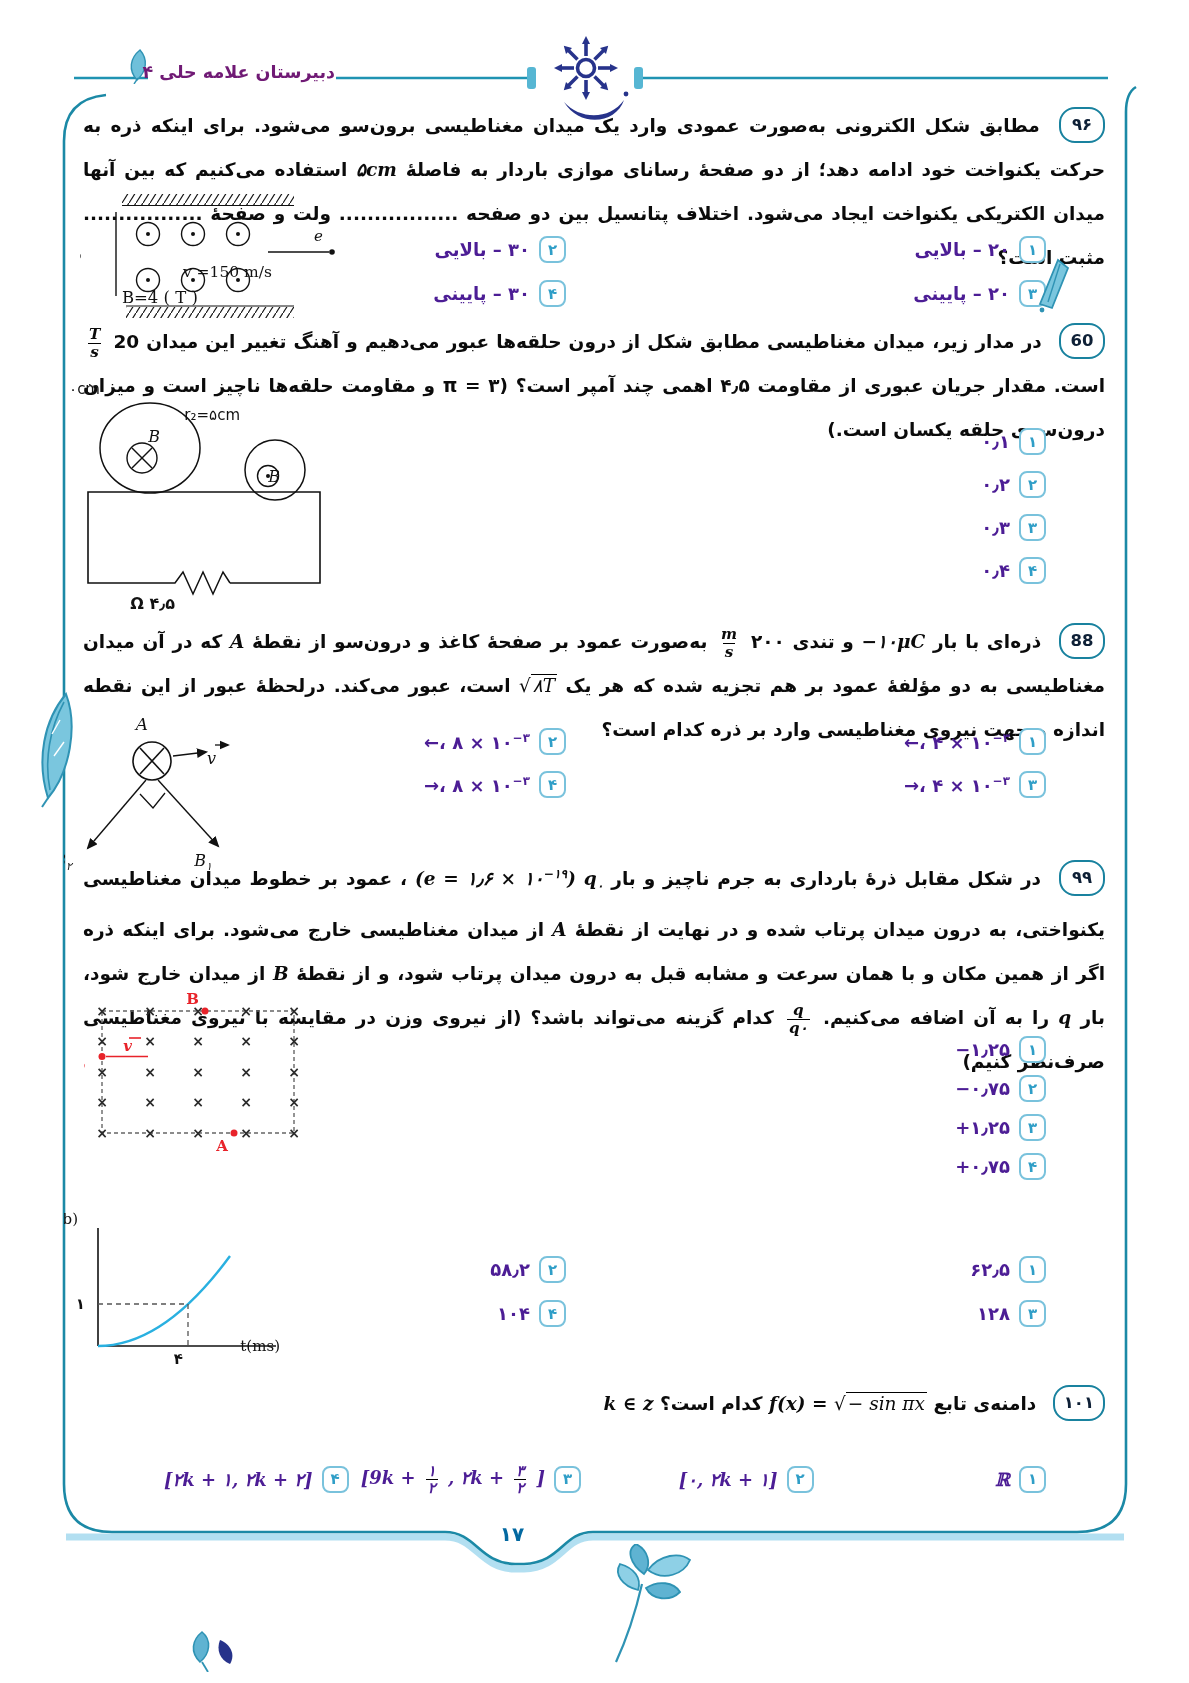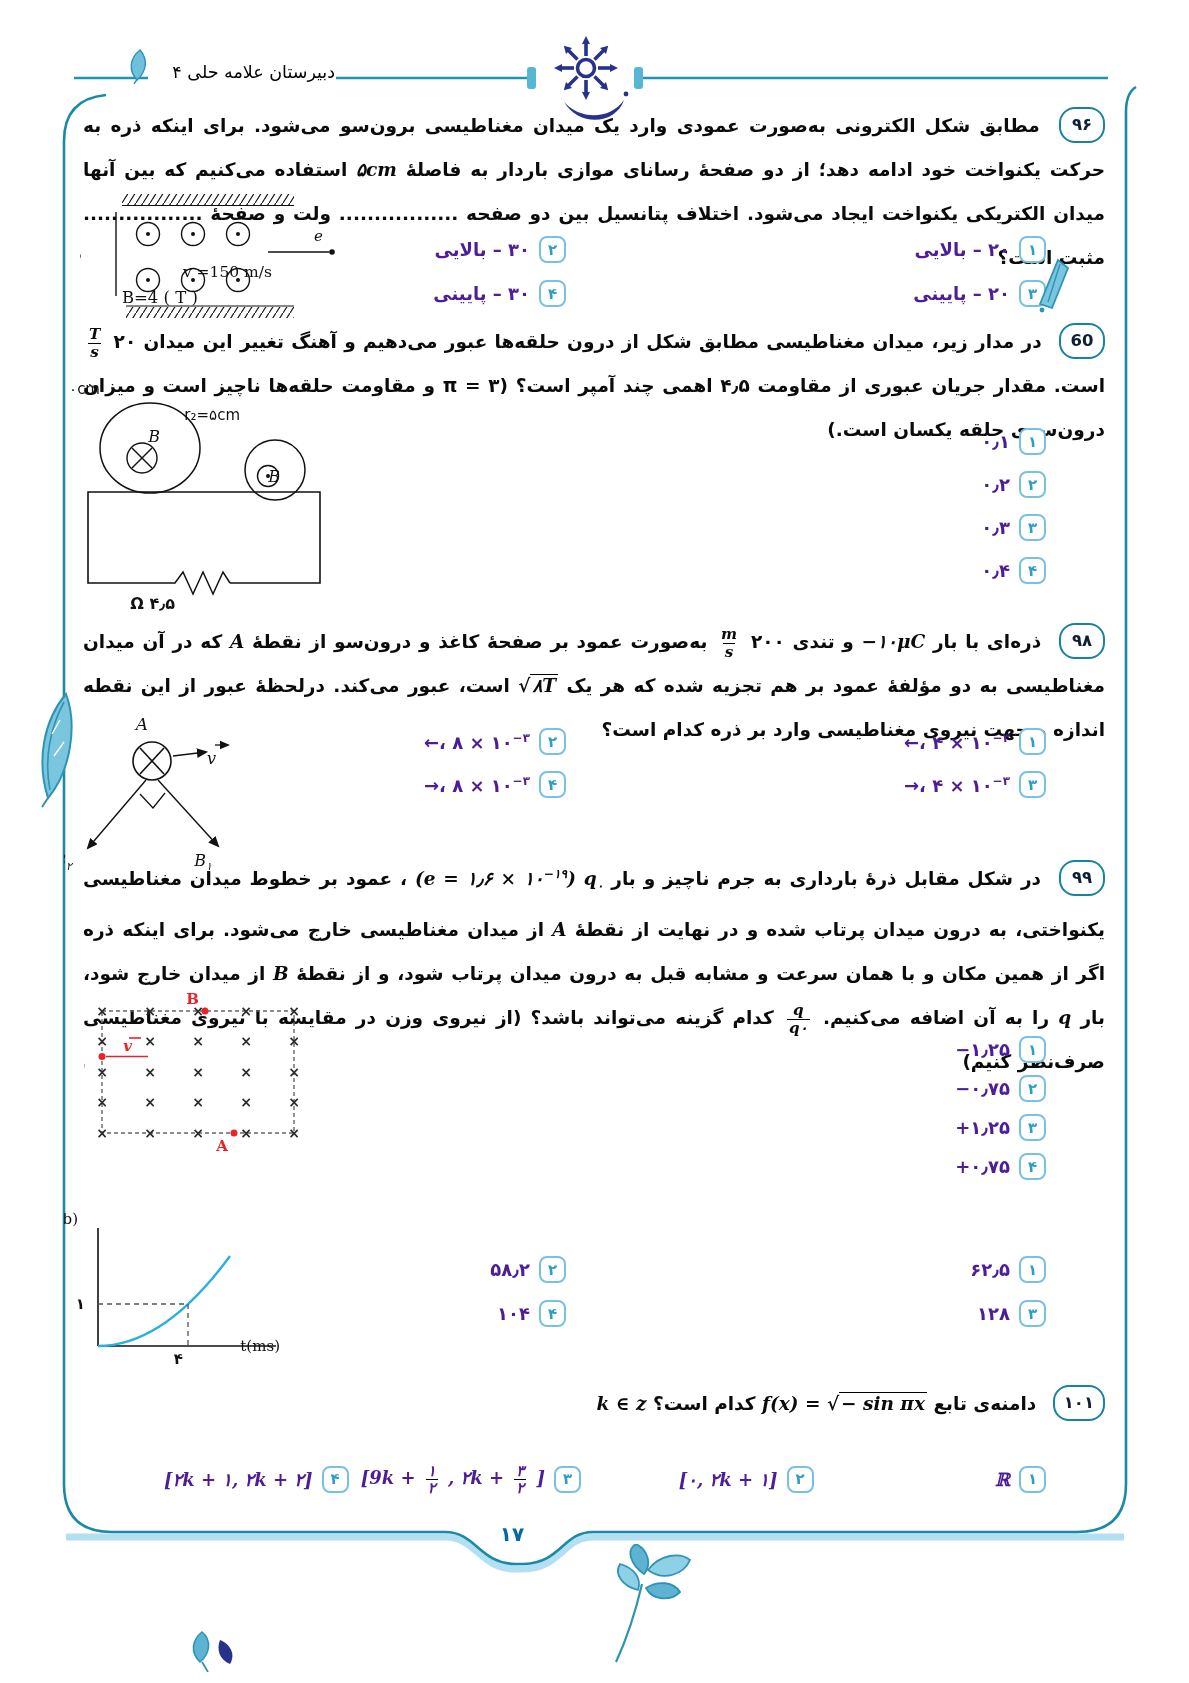--- a/index.html
+++ b/index.html
@@ -16,38 +16,38 @@
         font-size:16.5px;font-weight:700;vertical-align:middle;margin-left:10px;background:#fff;
         position:relative;top:-2px}
   .ltr{direction:ltr;unicode-bidi:isolate}
   .math{font-family:"DejaVu Serif",serif;font-style:italic;direction:ltr;unicode-bidi:isolate;font-weight:600}
   .frac{display:inline-flex;flex-direction:column;align-items:center;vertical-align:middle;
         line-height:1.08;font-size:0.82em;direction:ltr;unicode-bidi:isolate;
         font-family:"DejaVu Serif",serif;font-style:italic;margin:0 4px;font-weight:600}
   .frac .den{border-top:1.4px solid #000;padding:0 2px}
   .frac .num{padding:0 2px}
   .sqrt{direction:ltr;unicode-bidi:isolate;font-family:"DejaVu Serif",serif;font-style:italic;
-        white-space:nowrap;font-weight:700}
+        white-space:nowrap;font-weight:400}
   .sqrt .rad{font-style:normal}
   .sqrt .body{border-top:1.5px solid #000;padding:0 2px}
   sup{font-size:0.66em}
   .sub{font-size:0.66em;vertical-align:-5px}
 
   
   .opt{display:flex;align-items:center;gap:9px}
   .obadge{flex:none;display:flex;align-items:center;justify-content:center;width:27px;height:27px;
           border:2.2px solid #79c2dc;border-radius:8px;color:#2f9ec7;font-weight:700;font-size:15px;
           background:#fff}
   .olabel{font-size:18px;font-weight:700;color:#4c1d95;white-space:nowrap}
   .grid2{position:absolute;right:143px;width:960px;display:grid;grid-template-columns:1fr 1fr;row-gap:17px}
   .grid4{position:absolute;right:143px;width:930px;display:grid;grid-template-columns:1fr 1fr 1fr 1fr;align-items:center}
   .optcol{position:absolute;right:143px;display:flex;flex-direction:column}
 
   
-  .school-name{position:absolute;right:854px;top:62px;font-size:17.5px;font-weight:400;color:#000000;white-space:nowrap}
+  .school-name{position:absolute;right:854px;top:62px;font-size:17.5px;font-weight:700;color:#701a75;white-space:nowrap}
   .page-number{position:absolute;left:486px;top:1522px;width:52px;text-align:center;
                font-size:20px;font-weight:700;color:#0369a1}
 
   
   svg text{font-family:"DejaVu Serif",serif;fill:#111}
   svg .sanstext{font-family:"DejaVu Sans",sans-serif}
   svg .it{font-style:italic}
   svg .red{fill:#e8232a}
   .xmark{font-family:"DejaVu Sans",sans-serif;font-size:14px;font-weight:600;fill:#2b2b2b;text-anchor:middle}
 </style>
@@ -165,21 +165,21 @@
     <text x="192" y="85" font-size="15.5">v =150 m/s</text>
     <text x="118" y="111" font-size="16.5">B=4 ( T )</text>
     <line x1="46" y1="114" x2="214" y2="114" stroke="#111" stroke-width="1"></line>
     <rect x="46" y="115" width="168" height="11" fill="url(#h96)"></rect>
   </svg>
 
   <div class="qblock" style="top:320px">
     <p class="qtext">
       <span class="qnum">60</span>
       <span>در مدار زیر، میدان مغناطیسی مطابق شکل از درون حلقه‌ها عبور می‌دهیم و آهنگ تغییر این میدان</span>
-      <span>۲۰</span>
+      <span>20</span>
       <span class="frac">
           <span class="num">T</span>
           <span class="den">s</span>
         </span>
       <span>است. مقدار جریان عبوری از مقاومت ۴٫۵ اهمی چند آمپر است؟ (π = ۳ و مقاومت حلقه‌ها ناچیز است و میزان درون‌سوی حلقه یکسان است.)</span>
     </p>
   </div>
 
   <div class="optcol" style="top:428px;gap:16px">
     <div class="opt">
@@ -212,21 +212,21 @@
     <circle cx="198" cy="98" r="10.5" fill="none" stroke="#111" stroke-width="1.4"></circle>
     <circle cx="198" cy="98" r="2" fill="#111"></circle>
     <text x="210" y="104" font-size="16" class="it">B</text>
     <path d="M100,205 L18,205 L18,114 L250,114 L250,205 L160,205" fill="none" stroke="#111" stroke-width="1.6"></path>
     <polyline points="160,205 153,194 143,216 133,194 123,216 113,194 105,205 100,205" fill="none" stroke="#111" stroke-width="1.5"></polyline>
     <text x="105" y="231" font-size="16" class="sanstext" font-weight="bold">۴٫۵ Ω</text>
   </svg>
 
   <div class="qblock" style="top:620px">
     <p class="qtext">
-      <span class="qnum">۹۸</span>
+      <span class="qnum">88</span>
       <span>ذره‌ای با بار</span>
       <span class="math">−۱۰μC</span>
       <span>و تندی</span>
       <span>۲۰۰</span>
       <span class="frac">
           <span class="num">m</span>
           <span class="den">s</span>
         </span>
       <span>به‌صورت عمود بر صفحهٔ کاغذ و درون‌سو از نقطهٔ</span>
       <span class="math">A</span>

